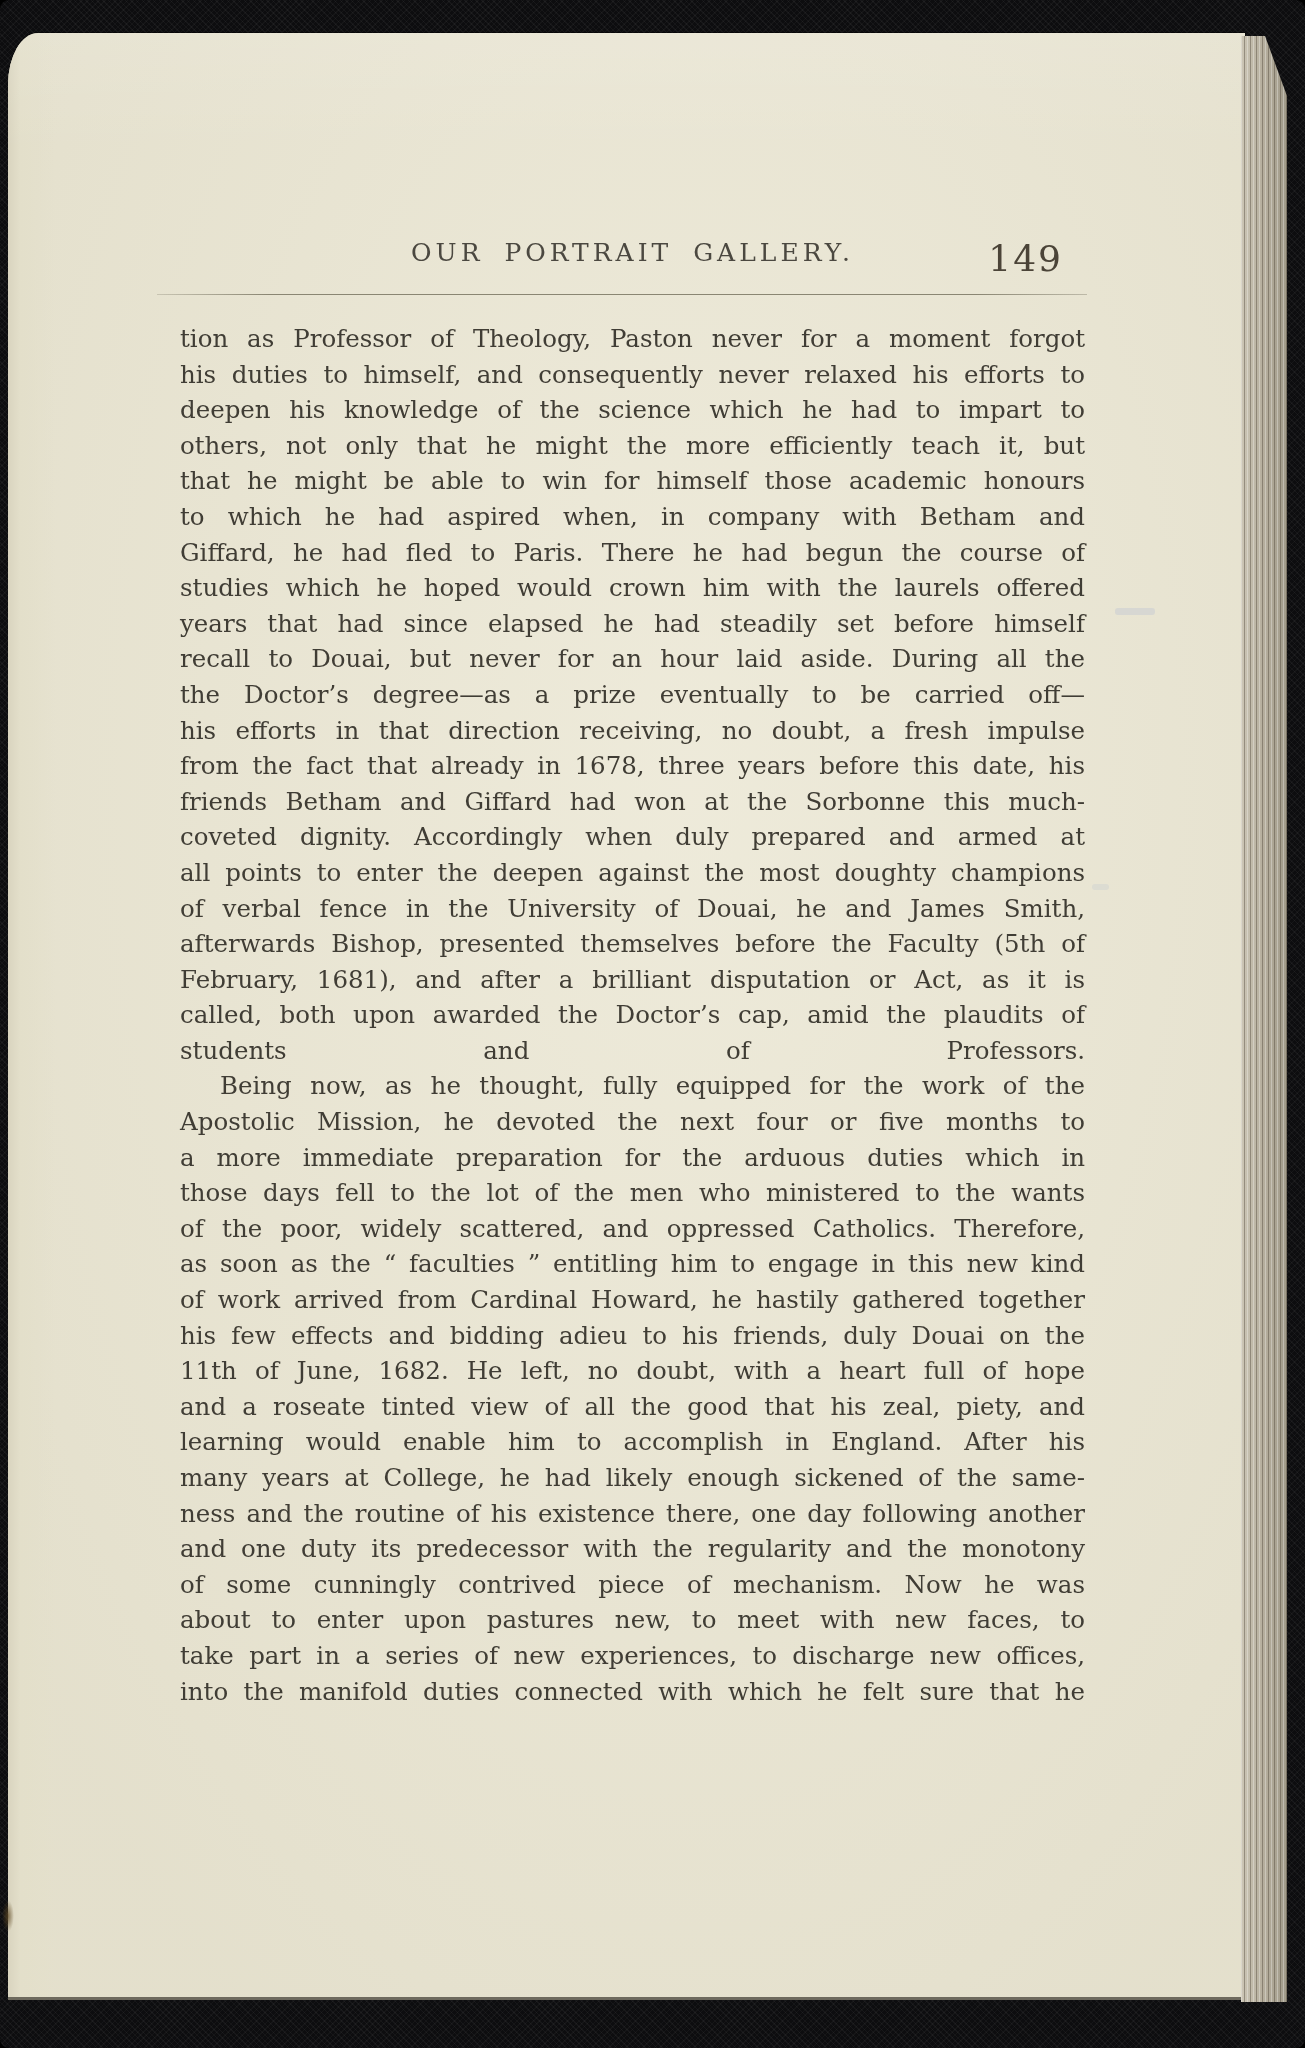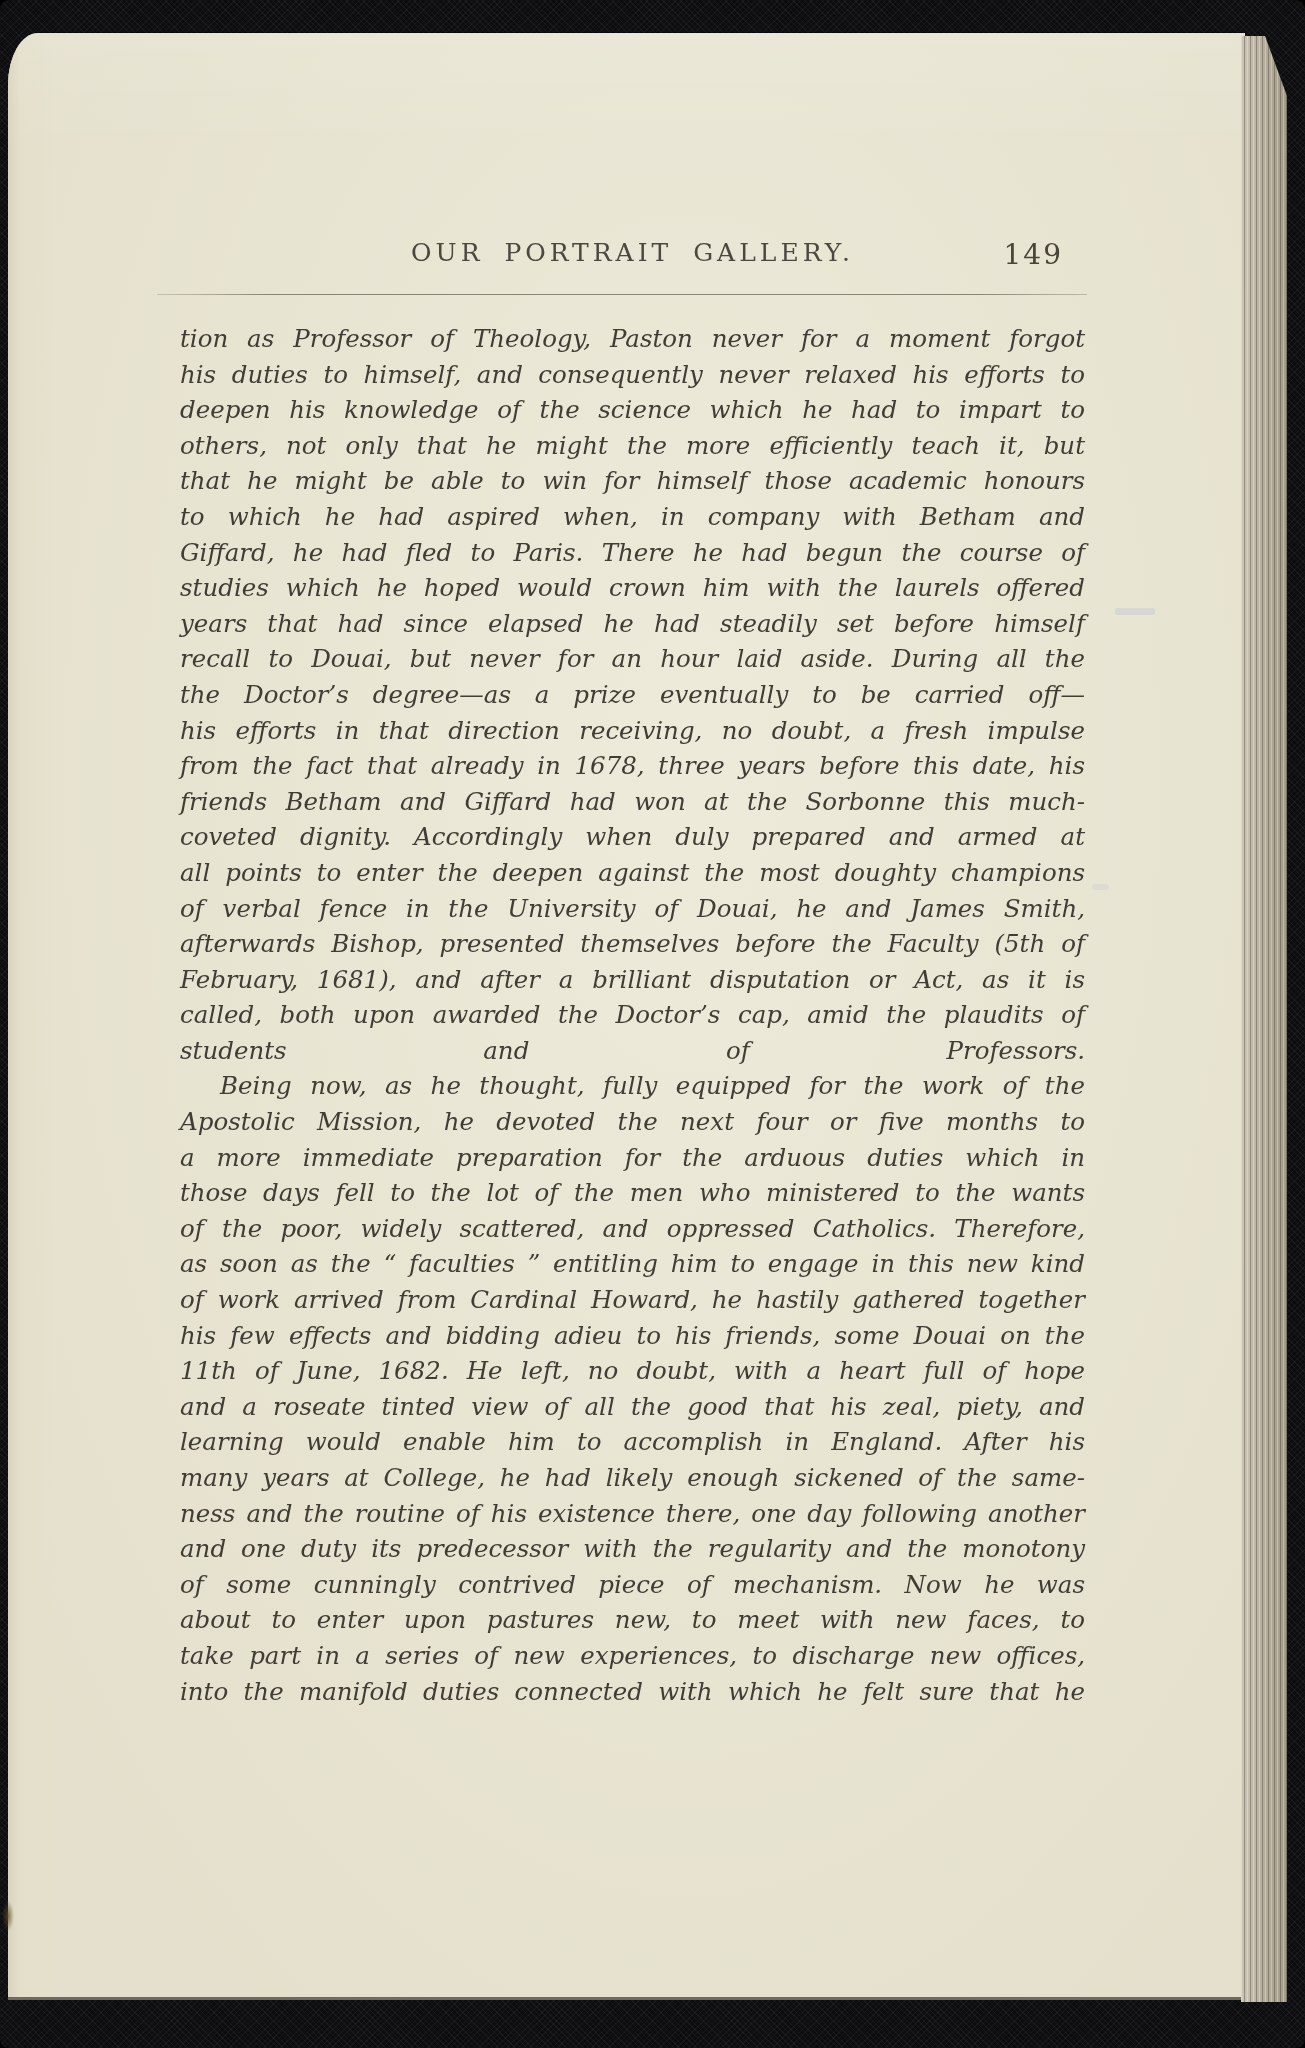--- a/index.html
+++ b/index.html
@@ -34,34 +34,33 @@
   }
   #header{
     position:absolute;top:205px;left:172px;width:905px;height:40px;
   }
   #running-title{
     position:absolute;left:0;right:0;text-align:center;
     font-size:25px;letter-spacing:4px;word-spacing:9px;color:#4b4840;
   }
   #page-number{
     position:absolute;right:22px;top:0;
-    font-size:28px;letter-spacing:2px;color:#4b4438;
+    font-size:36px;letter-spacing:2px;color:#4b4438;
   }
   #rule{
     position:absolute;top:261px;left:149px;width:930px;height:1px;
     background:linear-gradient(90deg, rgba(110,106,90,.25), var(--rule,#8a8673) 12%, var(--rule,#8a8673) 88%, rgba(110,106,90,.35));
   }
   #body-text{
     position:absolute;top:288px;left:172px;width:905px;
     color:var(--ink,#403d35);font-size:24.5px;line-height:35.6px;
   }
   .line{
     text-align:justify;text-align-last:justify;
     text-rendering:optimizeLegibility;
-    font-style:italic;
   }
   .line.indent{ text-indent:40px; }
   .artifact{
     position:absolute;background:#d4d5d2;opacity:.85;border-radius:3px;
   }
   #artifact-1{ left:1115px;top:608px;width:40px;height:7px; }
   #artifact-2{ left:1092px;top:884px;width:17px;height:6px;opacity:.6; }
   #fleck{
     position:absolute;left:2px;top:1900px;width:12px;height:32px;border-radius:50%;
     background:radial-gradient(ellipse, rgba(96,74,36,.75), rgba(96,74,36,0) 70%);
@@ -99,21 +98,21 @@
         <div class="line">February, 1681), and after a brilliant disputation or Act, as it is</div>
         <div class="line">called, both upon awarded the Doctor’s cap, amid the plaudits of</div>
         <div class="line">students and of Professors.</div>
         <div class="line indent">Being now, as he thought, fully equipped for the work of the</div>
         <div class="line">Apostolic Mission, he devoted the next four or five months to</div>
         <div class="line">a more immediate preparation for the arduous duties which in</div>
         <div class="line">those days fell to the lot of the men who ministered to the wants</div>
         <div class="line">of the poor, widely scattered, and oppressed Catholics. Therefore,</div>
         <div class="line">as soon as the “ faculties ” entitling him to engage in this new kind</div>
         <div class="line">of work arrived from Cardinal Howard, he hastily gathered together</div>
-        <div class="line">his few effects and bidding adieu to his friends, some Douai on the</div>
+        <div class="line">his few effects and bidding adieu to his friends, duly Douai on the</div>
         <div class="line">11th of June, 1682. He left, no doubt, with a heart full of hope</div>
         <div class="line">and a roseate tinted view of all the good that his zeal, piety, and</div>
         <div class="line">learning would enable him to accomplish in England. After his</div>
         <div class="line">many years at College, he had likely enough sickened of the same-</div>
         <div class="line">ness and the routine of his existence there, one day following another</div>
         <div class="line">and one duty its predecessor with the regularity and the monotony</div>
         <div class="line">of some cunningly contrived piece of mechanism. Now he was</div>
         <div class="line">about to enter upon pastures new, to meet with new faces, to</div>
         <div class="line">take part in a series of new experiences, to discharge new offices,</div>
         <div class="line">into the manifold duties connected with which he felt sure that he</div>

